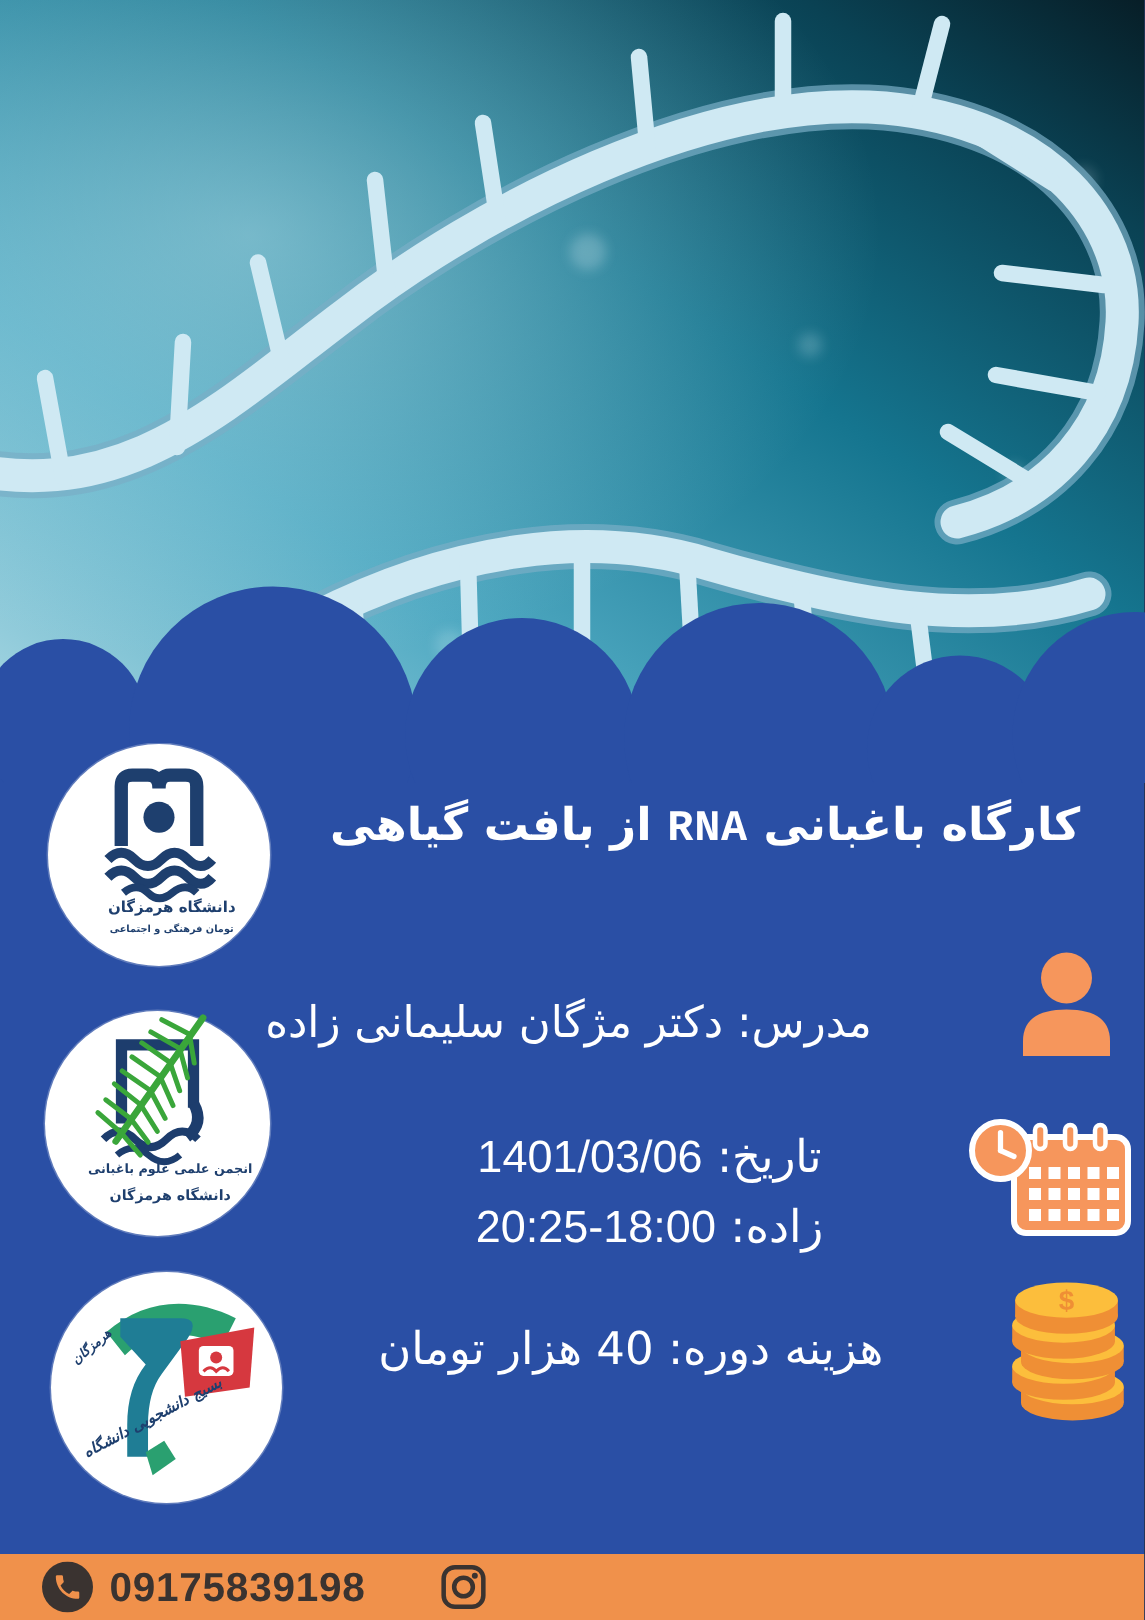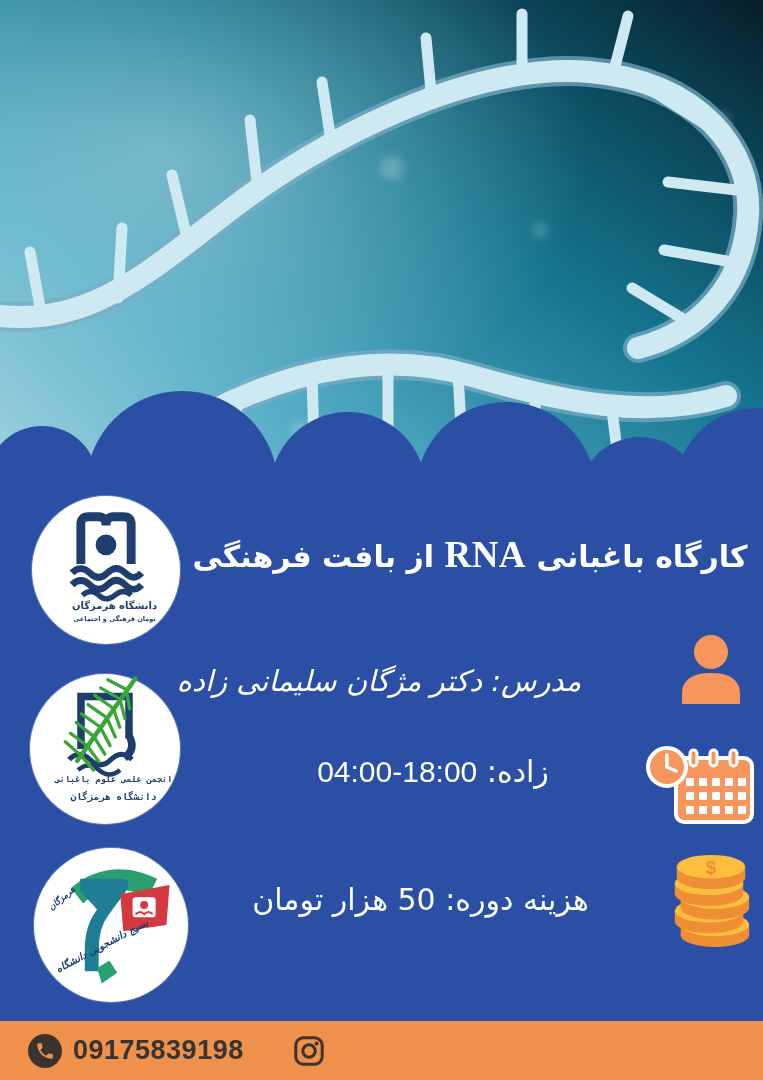--- a/index.html
+++ b/index.html
@@ -7,44 +7,44 @@
     position:relative;width:763px;height:1080px;margin:0 auto;
     background:#2a4fa5;overflow:hidden;
     font-family:"DejaVu Sans",sans-serif;
   }
   .hero{position:absolute;top:0;left:0;z-index:1;display:block;}
   
   .logo{position:absolute;z-index:3;background:#fff;border-radius:50%;box-shadow:0 0 0 1px rgba(255,255,255,.25);}
   .logo svg{position:absolute;inset:0;width:100%;height:100%;}
   .logo .ltext{position:absolute;left:17px;right:0;text-align:center;color:#1e3f6e;font-weight:bold;line-height:1.1;white-space:nowrap;}
   #logo1{left:32px;top:496px;width:148px;height:148px;}
-  #logo2{left:30px;top:674px;width:150px;height:150px;font-family:Liberation Mono, monospace;}
+  #logo2{left:30px;top:674px;width:150px;height:150px;}
   #logo3{left:34px;top:848px;width:154px;height:154px;}
   #logo1 .l1{top:70%;font-size:10px;}
   #logo1 .l2{top:81%;font-size:6.5px;}
   #logo2 .l1{top:68%;font-size:8.5px;}
   #logo2 .l2{top:79%;font-size:9.5px;}
   #logo3 .l1{top:60%;left:-6%;right:6%;font-size:10px;transform:rotate(-28deg);font-style:italic;}
   #logo3 .l2{top:30%;left:-32%;right:32%;font-size:8.5px;transform:rotate(-40deg);font-style:italic;}
   
   .row{position:absolute;z-index:3;color:#ffffff;direction:rtl;text-align:center;}
   .title{left:185px;right:8px;top:532px;font-size:30px;font-weight:bold;line-height:1.25;}
-  .title .latin{font-family:Liberation Serif, serif;font-weight:800;font-size:37px;letter-spacing:.5px;}
-  .instructor{left:120px;right:125px;top:664px;font-size:29px;font-style:italic;}
+  .title .latin{font-family:Liberation Mono, monospace;font-weight:800;font-size:29px;letter-spacing:.5px;}
+  .instructor{left:120px;right:125px;top:664px;font-size:29px;}
   .dates{left:215px;right:112px;top:748px;font-size:30px;line-height:47px;}
   .fee{left:190px;right:112px;top:882px;font-size:30px;}
   .num{font-family:"Liberation Sans","DejaVu Sans",sans-serif;direction:ltr;unicode-bidi:isolate-override;}
   
   .icon{position:absolute;z-index:3;}
   #person-icon{left:676px;top:634px;width:70px;height:72px;}
   #calendar-icon{left:646px;top:746px;width:110px;height:80px;}
   #coins-icon{left:666px;top:850px;width:90px;height:98px;}
   
   .footer{
-    position:absolute;left:0;bottom:0;width:100%;height:59px;z-index:4;
+    position:absolute;left:0;bottom:0;width:100%;height:44px;z-index:4;
     background:#f0914b;display:flex;align-items:center;
     color:#3a3330;font-family:"Liberation Sans",sans-serif;font-weight:bold;font-size:27px;
   }
   .footer .badge{width:34px;height:34px;flex:0 0 auto;}
   #phone-badge{margin-left:28px;}
   .footer .txt{margin-left:11px;letter-spacing:.5px;}
   #ig-icon{margin-left:48px;}
 </style>
 </head>
 <body>
@@ -174,21 +174,21 @@
       <circle cx="71.5" cy="37" r="2.6" fill="#d6383f"></circle>
       <path d="M66 43 q3 -3 5.5 0 q3 -3 5.5 0" stroke="#d6383f" stroke-width="1.3" fill="none"></path>
     </svg>
     <div class="ltext l1">بسیج دانشجویی دانشگاه</div>
     <div class="ltext l2">هرمزگان</div>
   </div>
 
   <div class="row title" dir="rtl">
     <span>کارگاه باغبانی</span>
     <span class="latin">RNA</span>
-    <span>از بافت فرهنگی</span>
+    <span>از بافت گیاهی</span>
   </div>
 
   <svg class="icon" id="person-icon" viewBox="0 0 70 72">
     <circle cx="35" cy="18" r="17" fill="#f6965c"></circle>
     <path d="M6 70 V60 q0 -21 29 -21 q29 0 29 21 v10 z" fill="#f6965c"></path>
   </svg>
   <div class="row instructor" dir="rtl">مدرس: دکتر مژگان سلیمانی زاده</div>
 
   <svg class="icon" id="calendar-icon" viewBox="0 0 110 80">
     <rect x="30" y="12" width="76" height="64" rx="8" fill="#f6965c" stroke="#ffffff" stroke-width="4"></rect>
@@ -215,22 +215,26 @@
         <rect x="92" y="60" width="8" height="8"></rect>
     </g>
     <circle cx="21" cy="21" r="19" fill="#f6965c" stroke="#ffffff" stroke-width="4"></circle>
     <g stroke="#ffffff" stroke-width="3.5" stroke-linecap="round">
       <path d="M21 21 L21 9"></path>
         <path d="M21 21 L30 25"></path>
     </g>
   </svg>
   <div class="row dates" dir="rtl">
     <div>
+      <span>تاریخ:</span>
+      <span class="num">1401/03/06</span>
+    </div>
+    <div>
       <span>زاده:</span>
-      <span class="num">04:00-18:00</span>
+      <span class="num">20:25-18:00</span>
     </div>
   </div>
 
   <svg class="icon" id="coins-icon" viewBox="0 0 92 100">
     <g>
       <rect x="15" y="76" width="70" height="11" fill="#ef8f35"></rect>
         <ellipse cx="50" cy="87" rx="35" ry="12" fill="#ef8f35"></ellipse>
         <ellipse cx="50" cy="76" rx="35" ry="12" fill="#fcbe3c"></ellipse>
       <rect x="9" y="62" width="70" height="11" fill="#ef8f35"></rect>
         <ellipse cx="44" cy="73" rx="35" ry="12" fill="#ef8f35"></ellipse>
@@ -240,21 +244,21 @@
         <ellipse cx="50" cy="48" rx="35" ry="12" fill="#fcbe3c"></ellipse>
       <rect x="9" y="34" width="70" height="11" fill="#ef8f35"></rect>
         <ellipse cx="44" cy="45" rx="35" ry="12" fill="#ef8f35"></ellipse>
         <ellipse cx="44" cy="34" rx="35" ry="12" fill="#fcbe3c"></ellipse>
       <rect x="11" y="17" width="70" height="11" fill="#ef8f35"></rect>
         <ellipse cx="46" cy="28" rx="35" ry="12" fill="#ef8f35"></ellipse>
         <ellipse cx="46" cy="17" rx="35" ry="12" fill="#fcbe3c"></ellipse>
       <text x="46" y="24" text-anchor="middle" font-family="Liberation Sans, sans-serif" font-size="19" font-weight="bold" fill="#ef8f35">$</text>
     </g>
   </svg>
-  <div class="row fee" dir="rtl">هزینه دوره: 50 هزار تومان</div>
+  <div class="row fee" dir="rtl">هزینه دوره: 40 هزار تومان</div>
 
   <div class="footer">
     <svg class="badge" id="phone-badge" viewBox="0 0 36 36">
       <circle cx="18" cy="18" r="18" fill="#3a3330"></circle>
       <g transform="translate(7,7) scale(0.92)">
         <path d="M6.62 10.79c1.44 2.83 3.76 5.14 6.59 6.59l2.2-2.21c.27-.27.67-.36 1.02-.24 1.12.37 2.33.57 3.57.57.55 0 1 .45 1 1V20c0 .55-.45 1-1 1-9.39 0-17-7.61-17-17 0-.55.45-1 1-1h3.5c.55 0 1 .45 1 1 0 1.25.2 2.45.57 3.57.11.35.03.74-.25 1.02l-2.2 2.2z" fill="#f0914b"></path>
       </g>
     </svg>
     <span class="txt">09175839198</span>
     <svg class="badge" id="ig-icon" viewBox="0 0 36 36">

